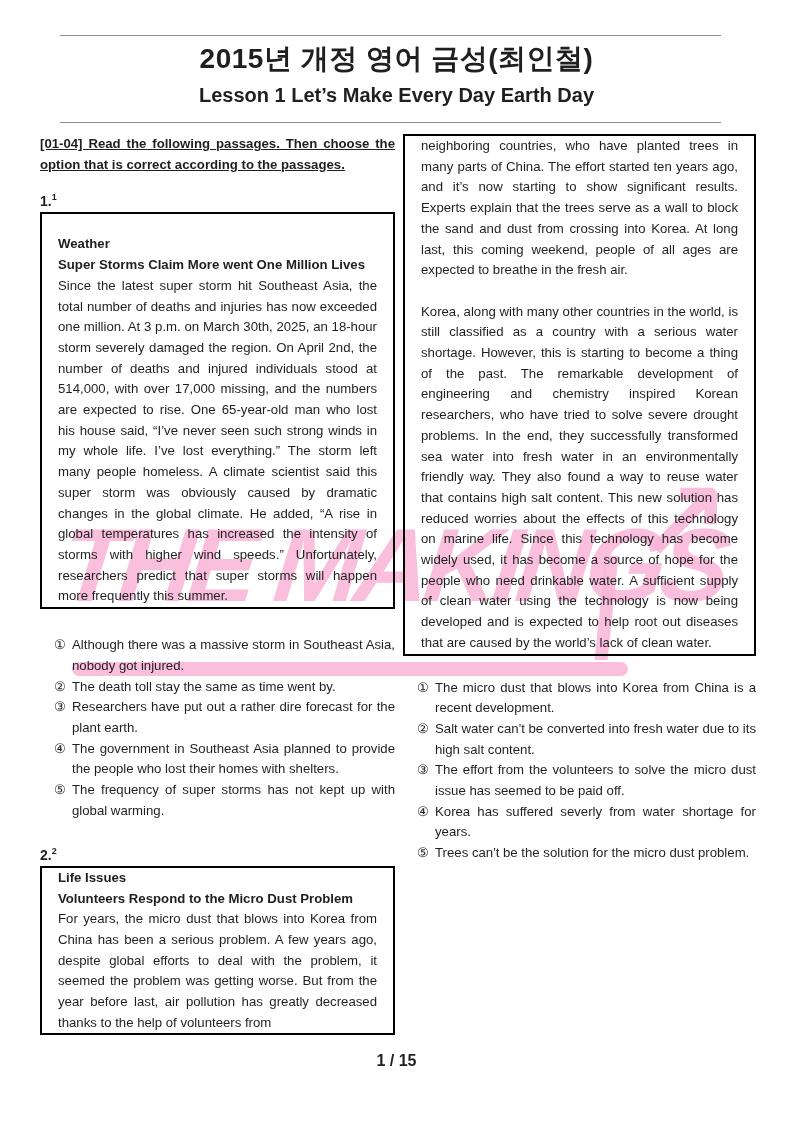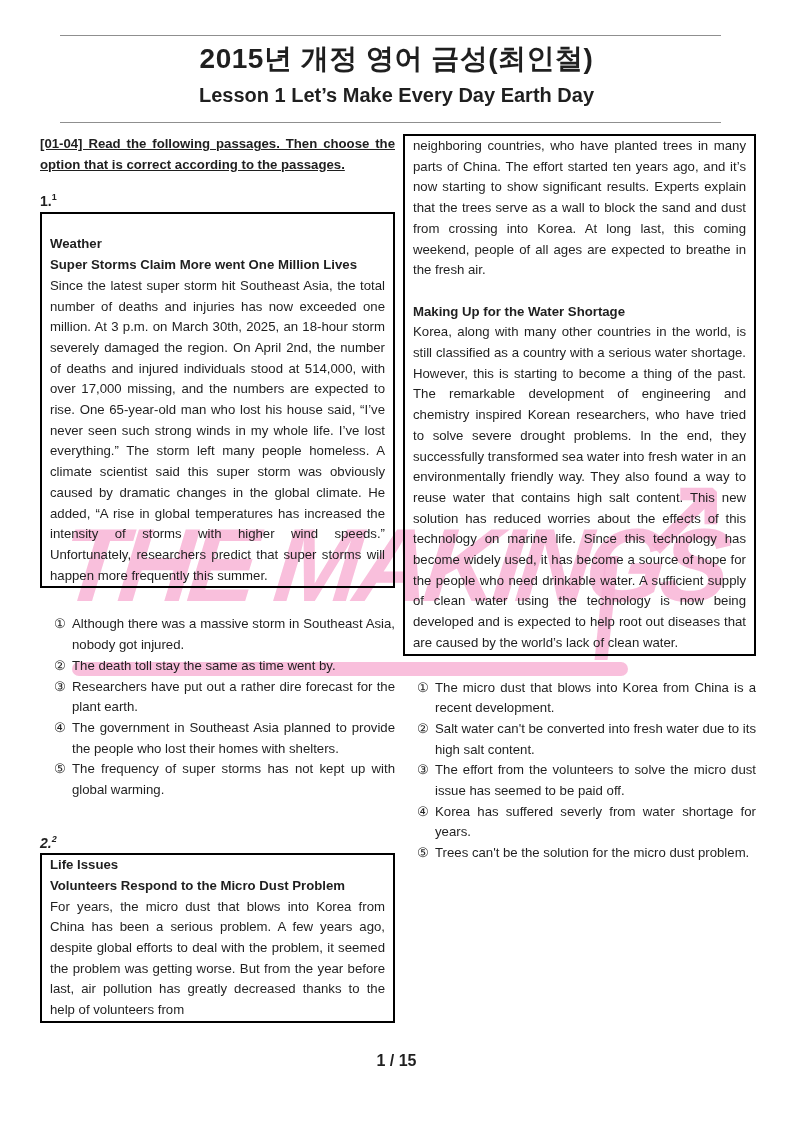--- a/index.html
+++ b/index.html
@@ -32,37 +32,37 @@
     text-align: justify;
     z-index: 2;
   }
   .col-left  { left: 40px;  width: 355px; }
   .col-right { left: 403px; width: 353px; }
   .instruction { font-weight: bold; margin: 0; text-decoration: underline; }
   .qnum { font-weight: bold; font-size: 14px; margin-top: 12px; line-height: 20.7px; }
   .qnum sup { font-size: 9px; font-weight: bold; }
   .pbox {
     border: 2px solid #000;
-    padding: 0 8px;
+    padding: 0 16px;
     background: transparent;
   }
   .pbox p { margin: 0; }
   .intro { text-indent: 5px; }
   .cat { font-weight: bold; }
   .headline { font-weight: bold; }
   .spacer { height: 20.7px; }
   .options { margin-top: 26px; }
   .options.right-opts { margin-top: 22px; }
   .opt { display: flex; }
   .opt .marker {
     flex: none; width: 32px; padding-left: 14px;
     box-sizing: border-box; text-align: left;
   }
   .opt .otext { flex: 1; text-align: justify; }
-  .q2-label { margin-top: 28px; font-style: italic; }
+  .q2-label { margin-top: 20px; }
   .footer {
     position: absolute; top: 1052px; left: 0; width: 100%;
     text-align: center; font-size: 16px; font-weight: bold;
     z-index: 2;
   }
   
   .wm-text {
     position: absolute; left: 62px; top: 506px;
     z-index: 1; white-space: nowrap;
     font-size: 104px; font-weight: bold; font-style: italic;
@@ -149,21 +149,20 @@
       <p class="cat">Life Issues</p>
       <p class="headline">Volunteers Respond to the Micro Dust Problem</p>
       <p class="body">For years, the micro dust that blows into Korea from China has been a serious problem. A few years ago, despite global efforts to deal with the problem, it seemed the problem was getting worse. But from the year before last, air pollution has greatly decreased thanks to the help of volunteers from</p>
     </div>
   </div>
 
   <div class="col col-right">
     <div class="pbox">
       <p class="body">neighboring countries, who have planted trees in many parts of China. The effort started ten years ago, and it’s now starting to show significant results. Experts explain that the trees serve as a wall to block the sand and dust from crossing into Korea. At long last, this coming weekend, people of all ages are expected to breathe in the fresh air.</p>
       <div class="spacer"></div>
-      <p class="headline">Making Up for the Water Shortage</p>
       <p class="body">Korea, along with many other countries in the world, is still classified as a country with a serious water shortage. However, this is starting to become a thing of the past. The remarkable development of engineering and chemistry inspired Korean researchers, who have tried to solve severe drought problems. In the end, they successfully transformed sea water into fresh water in an environmentally friendly way. They also found a way to reuse water that contains high salt content. This new solution has reduced worries about the effects of this technology on marine life. Since this technology has become widely used, it has become a source of hope for the people who need drinkable water. A sufficient supply of clean water using the technology is now being developed and is expected to help root out diseases that are caused by the world’s lack of clean water.</p>
     </div>
 
     <div class="options right-opts">
       <div class="opt">
         <span class="marker">①</span>
         <span class="otext">The micro dust that blows into Korea from China is a recent development.</span>
       </div>
       <div class="opt">
         <span class="marker">②</span>

